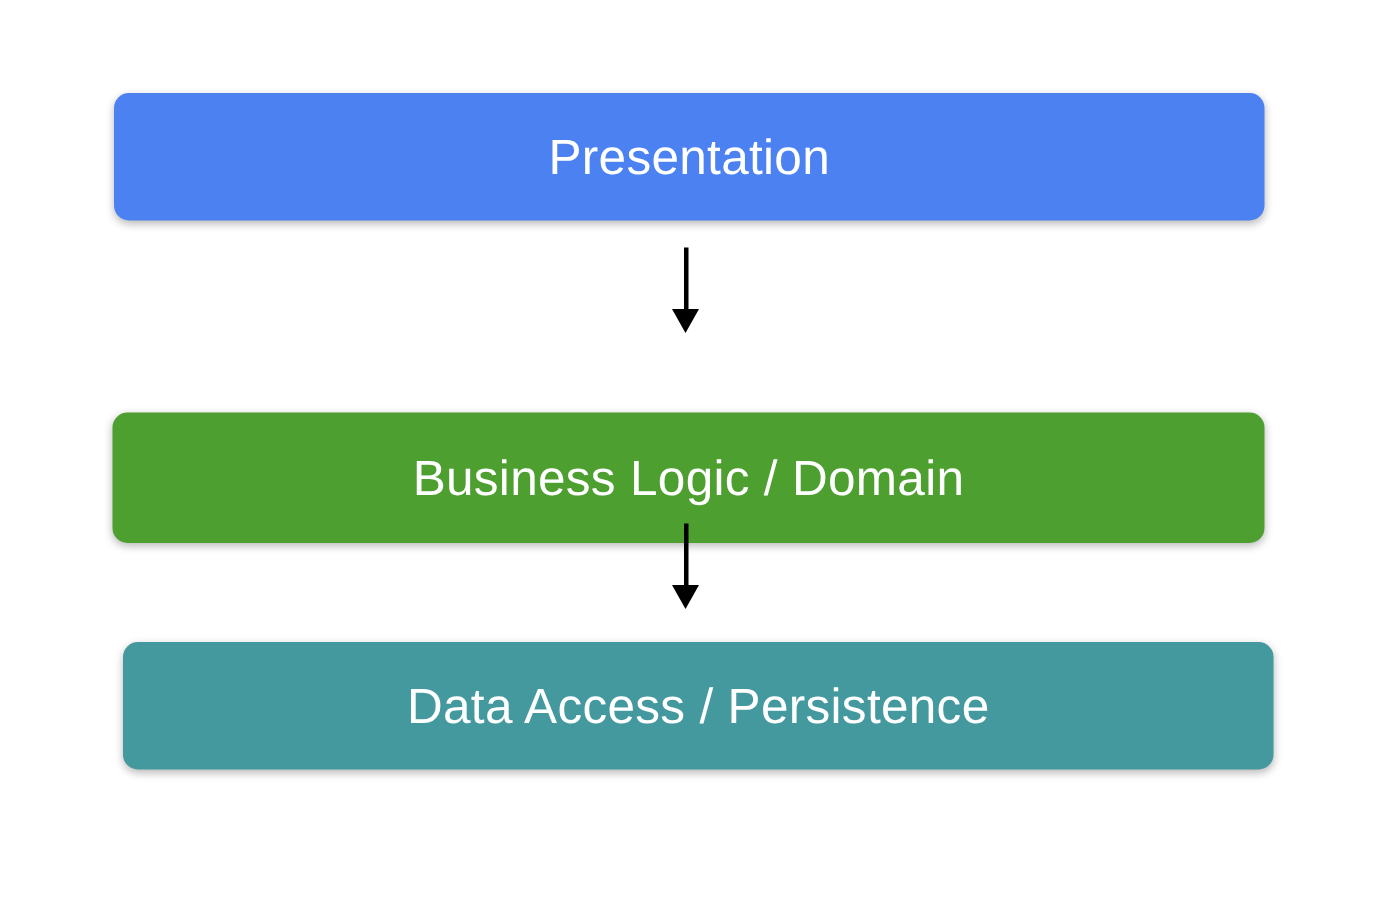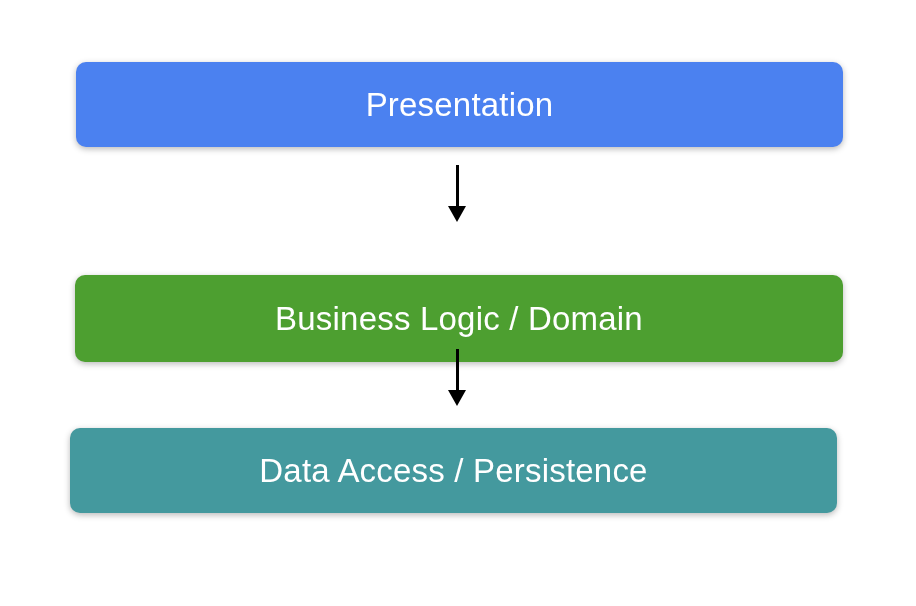--- a/index.html
+++ b/index.html
@@ -24,21 +24,21 @@
     justify-content: center;
   }
   .layer-label {
     font-size: 33px;
     font-weight: 500;
     letter-spacing: 0.2px;
     white-space: nowrap;
   }
   .box-1 { left: 76px; top: 62px;  width: 767px; height: 85px; }
   .box-2 { left: 75px; top: 243px; width: 768px; height: 87px; margin-top: 32px; }
-  .box-3 { left: 70px; top: 428px; width: 767px; height: 85px; }
+  .box-3 { left: 82px; top: 428px; width: 767px; height: 85px; }
 
   .arrow {
     position: absolute;
     width: 20px;
     display: flex;
     flex-direction: column;
     align-items: center;
   }
   .arrow-1 { left: 447px; top: 165px; }
   .arrow-2 { left: 447px; top: 349px; }

